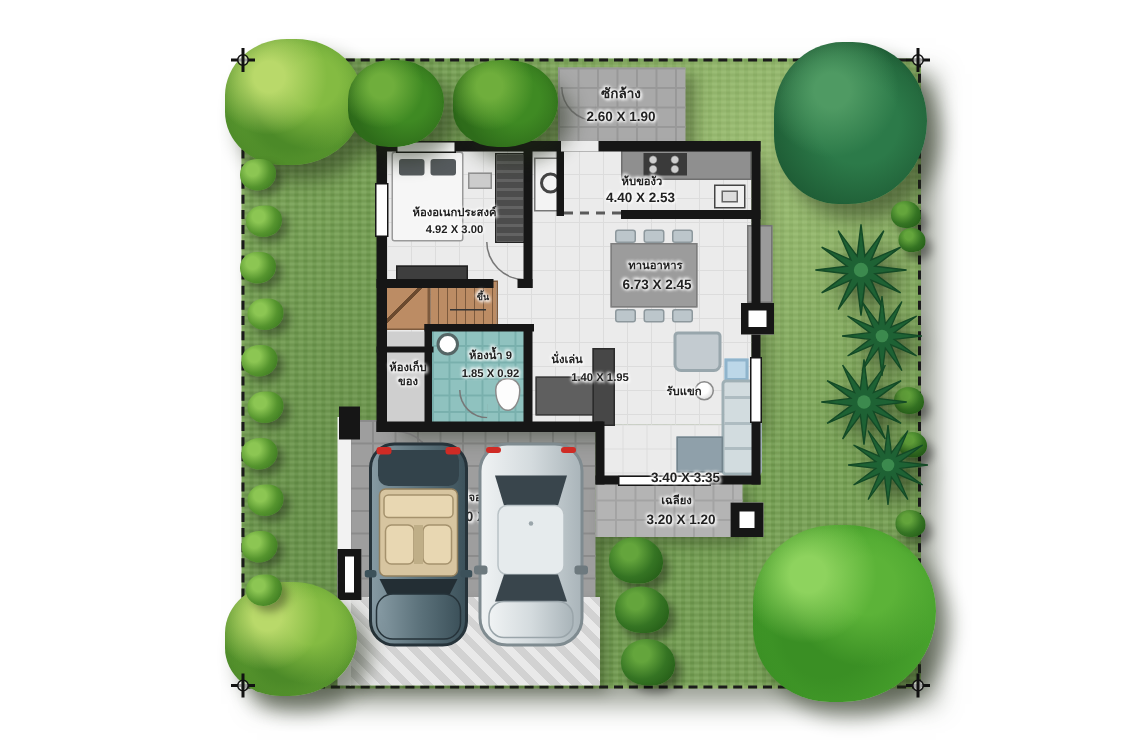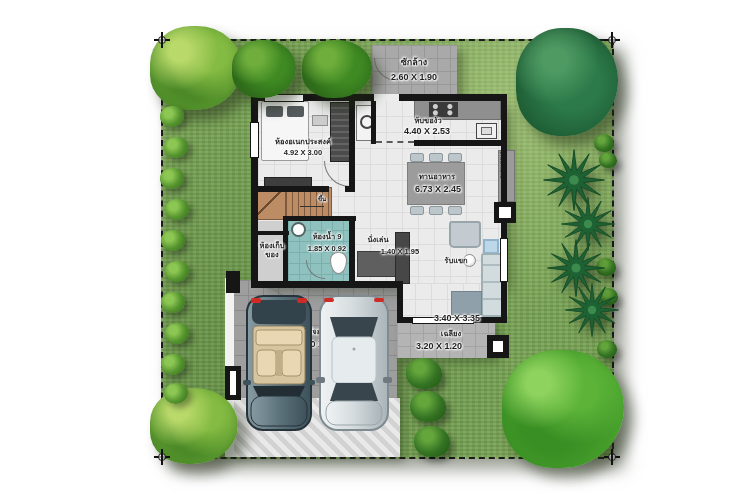--- a/index.html
+++ b/index.html
@@ -297,21 +297,21 @@
 
   <div class="abs lbl small" style="left:272px;top:250px;width:38px;white-space:normal;">ห้องเก็บของ</div>
 
   <div class="abs lbl small" style="left:378px;top:240px;">นั่งเล่น</div>
   <div class="abs lbl small" style="left:400px;top:252px;">1.40 X 1.95</div>
 
   <div class="abs lbl small" style="left:456px;top:261px;">รับแขก</div>
   <div class="abs lbl" style="left:457px;top:273px;margin-top:46px;">3.40 X 3.35</div>
 
   <div class="abs lbl small" style="left:451px;top:334px;">เฉลียง</div>
-  <div class="abs lbl" style="left:439px;top:347px;text-align:center;">3.20 X 1.20</div>
+  <div class="abs lbl" style="left:454px;top:347px;text-align:center;">3.20 X 1.20</div>
 
   <div class="abs lbl small under-car" style="left:321px;top:332px;">ที่จอดรถ</div>
   <div class="abs lbl under-car" style="left:321px;top:345px;">5.10 X 4.40</div>
 
   <div class="abs lbl" style="left:322px;top:200px;font-size:6px;">ขึ้น</div>
 
   <div class="abs tree t-light" style="left:150px;top:26px;width:92px;height:84px;"></div>
   <div class="abs tree t-green" style="left:232px;top:40px;width:64px;height:58px;"></div>
   <div class="abs tree t-green" style="left:302px;top:40px;width:70px;height:58px;"></div>
   <div class="abs tree t-dark" style="left:516px;top:28px;width:102px;height:108px;"></div>

